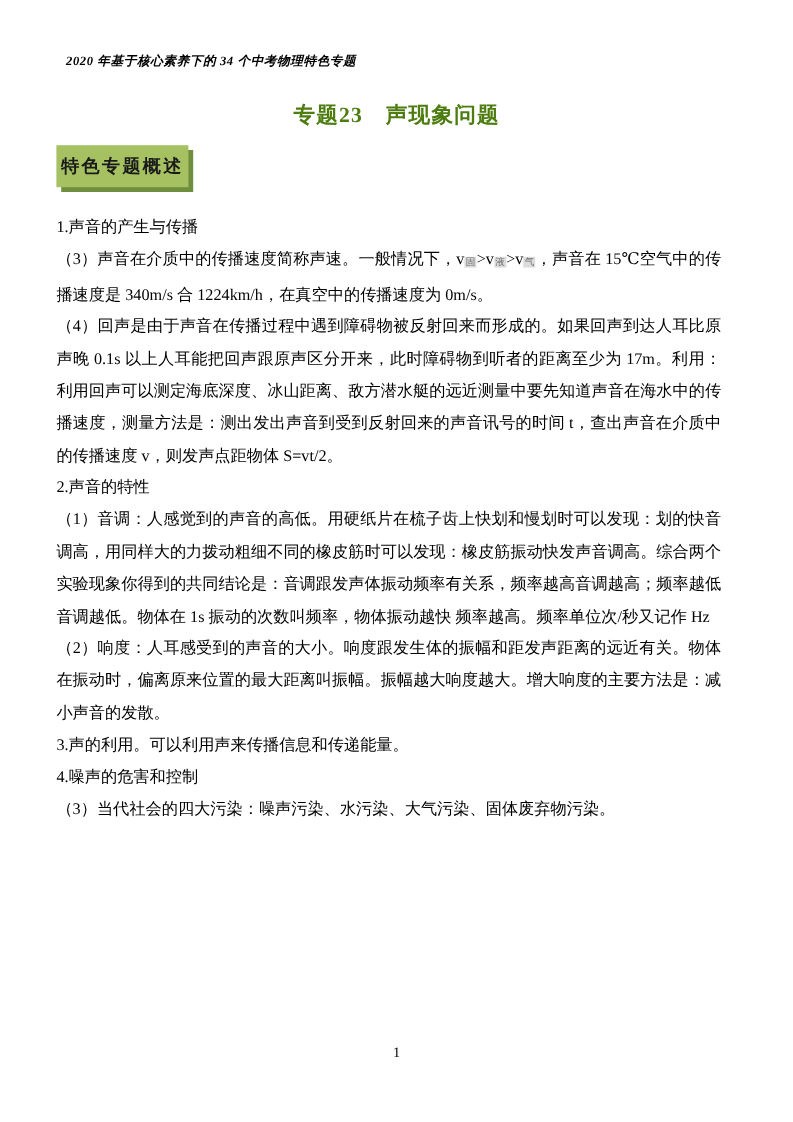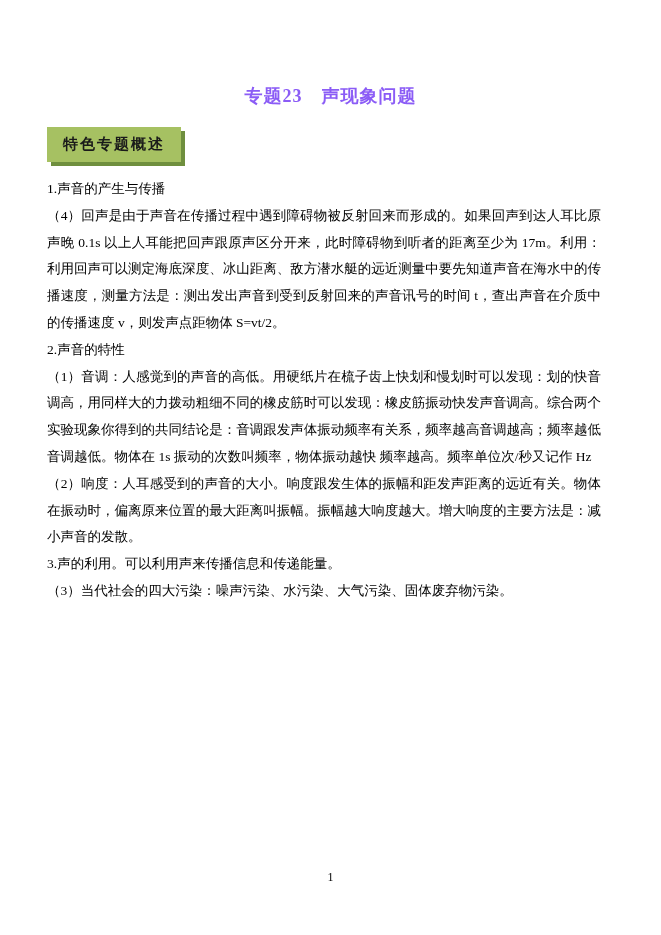--- a/index.html
+++ b/index.html
@@ -12,32 +12,31 @@
     overflow:hidden;
   }
   .doc-header {
     position:absolute; top:44px; left:55px;
     font-size:10.5px; font-weight:bold; font-style:italic;
     letter-spacing:0.5px;
   }
   .doc-title {
     position:absolute; top:84px; left:0; width:100%;
     margin:0; text-align:center;
-    color:#8b5cf6; font-size:18px; font-weight:bold;
+    color:#4d7c0f; font-size:18px; font-weight:bold;
     letter-spacing:1px;
   }
   .section-badge {
     position:absolute; top:121px; left:47px;
     background:#a6c162;
     box-shadow:4px 4px 0 0 #6f8f3e;
-    padding:8px 16px;
+    padding:8px 4px;
     font-family:"Liberation Sans","DejaVu Sans",sans-serif;
     font-size:15px; font-weight:bold; color:#1a1a1a;
     letter-spacing:2px;
-    margin-top:6px;
   }
   .doc-content {
     position:absolute; top:176px; left:47px; right:60px;
     font-size:13.5px; line-height:26.8px;
     text-align:justify;
   }
   .doc-content p { margin:0; }
   .sub {
     font-size:8px; color:#707070;
     background:#dcdcdc;
@@ -47,30 +46,33 @@
   .page-number {
     position:absolute; bottom:50px; left:0; width:100%;
     text-align:center; font-size:12px;
   }
 </style>
 </head>
 <body>
 
 <div class="page">
 
+  <div class="doc-header">2020 年基于核心素养下的 34 个中考物理特色专题</div>
 
   <h1 class="doc-title">专题23　声现象问题</h1>
 
   <div class="section-badge">特色专题概述</div>
 
   <div class="doc-content">
     <p>1.声音的产生与传播</p>
+    <p><span>（3）声音在介质中的传播速度简称声速。一般情况下，v</span><span class="sub">固</span><span>&gt;v</span><span class="sub">液</span><span>&gt;v</span><span class="sub">气</span><span>，声音在 15℃空气中的传播速度是 340m/s 合 1224km/h，在真空中的传播速度为 0m/s。</span></p>
     <p>（4）回声是由于声音在传播过程中遇到障碍物被反射回来而形成的。如果回声到达人耳比原声晚 0.1s 以上人耳能把回声跟原声区分开来，此时障碍物到听者的距离至少为 17m。利用：利用回声可以测定海底深度、冰山距离、敌方潜水艇的远近测量中要先知道声音在海水中的传播速度，测量方法是：测出发出声音到受到反射回来的声音讯号的时间 t，查出声音在介质中的传播速度 v，则发声点距物体 S=vt/2。</p>
     <p>2.声音的特性</p>
     <p>（1）音调：人感觉到的声音的高低。用硬纸片在梳子齿上快划和慢划时可以发现：划的快音调高，用同样大的力拨动粗细不同的橡皮筋时可以发现：橡皮筋振动快发声音调高。综合两个实验现象你得到的共同结论是：音调跟发声体振动频率有关系，频率越高音调越高；频率越低音调越低。物体在 1s 振动的次数叫频率，物体振动越快 频率越高。频率单位次/秒又记作 Hz</p>
     <p>（2）响度：人耳感受到的声音的大小。响度跟发生体的振幅和距发声距离的远近有关。物体在振动时，偏离原来位置的最大距离叫振幅。振幅越大响度越大。增大响度的主要方法是：减小声音的发散。</p>
     <p>3.声的利用。可以利用声来传播信息和传递能量。</p>
+    <p>4.噪声的危害和控制</p>
     <p>（3）当代社会的四大污染：噪声污染、水污染、大气污染、固体废弃物污染。</p>
   </div>
 
   <div class="page-number">1</div>
 
 </div>
 
 </body></html>

